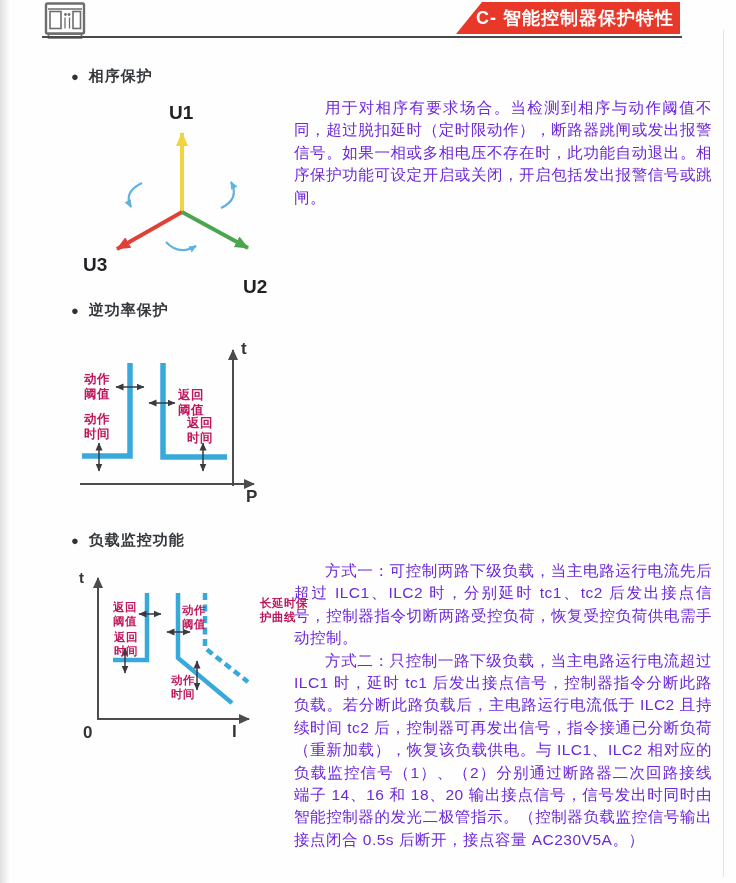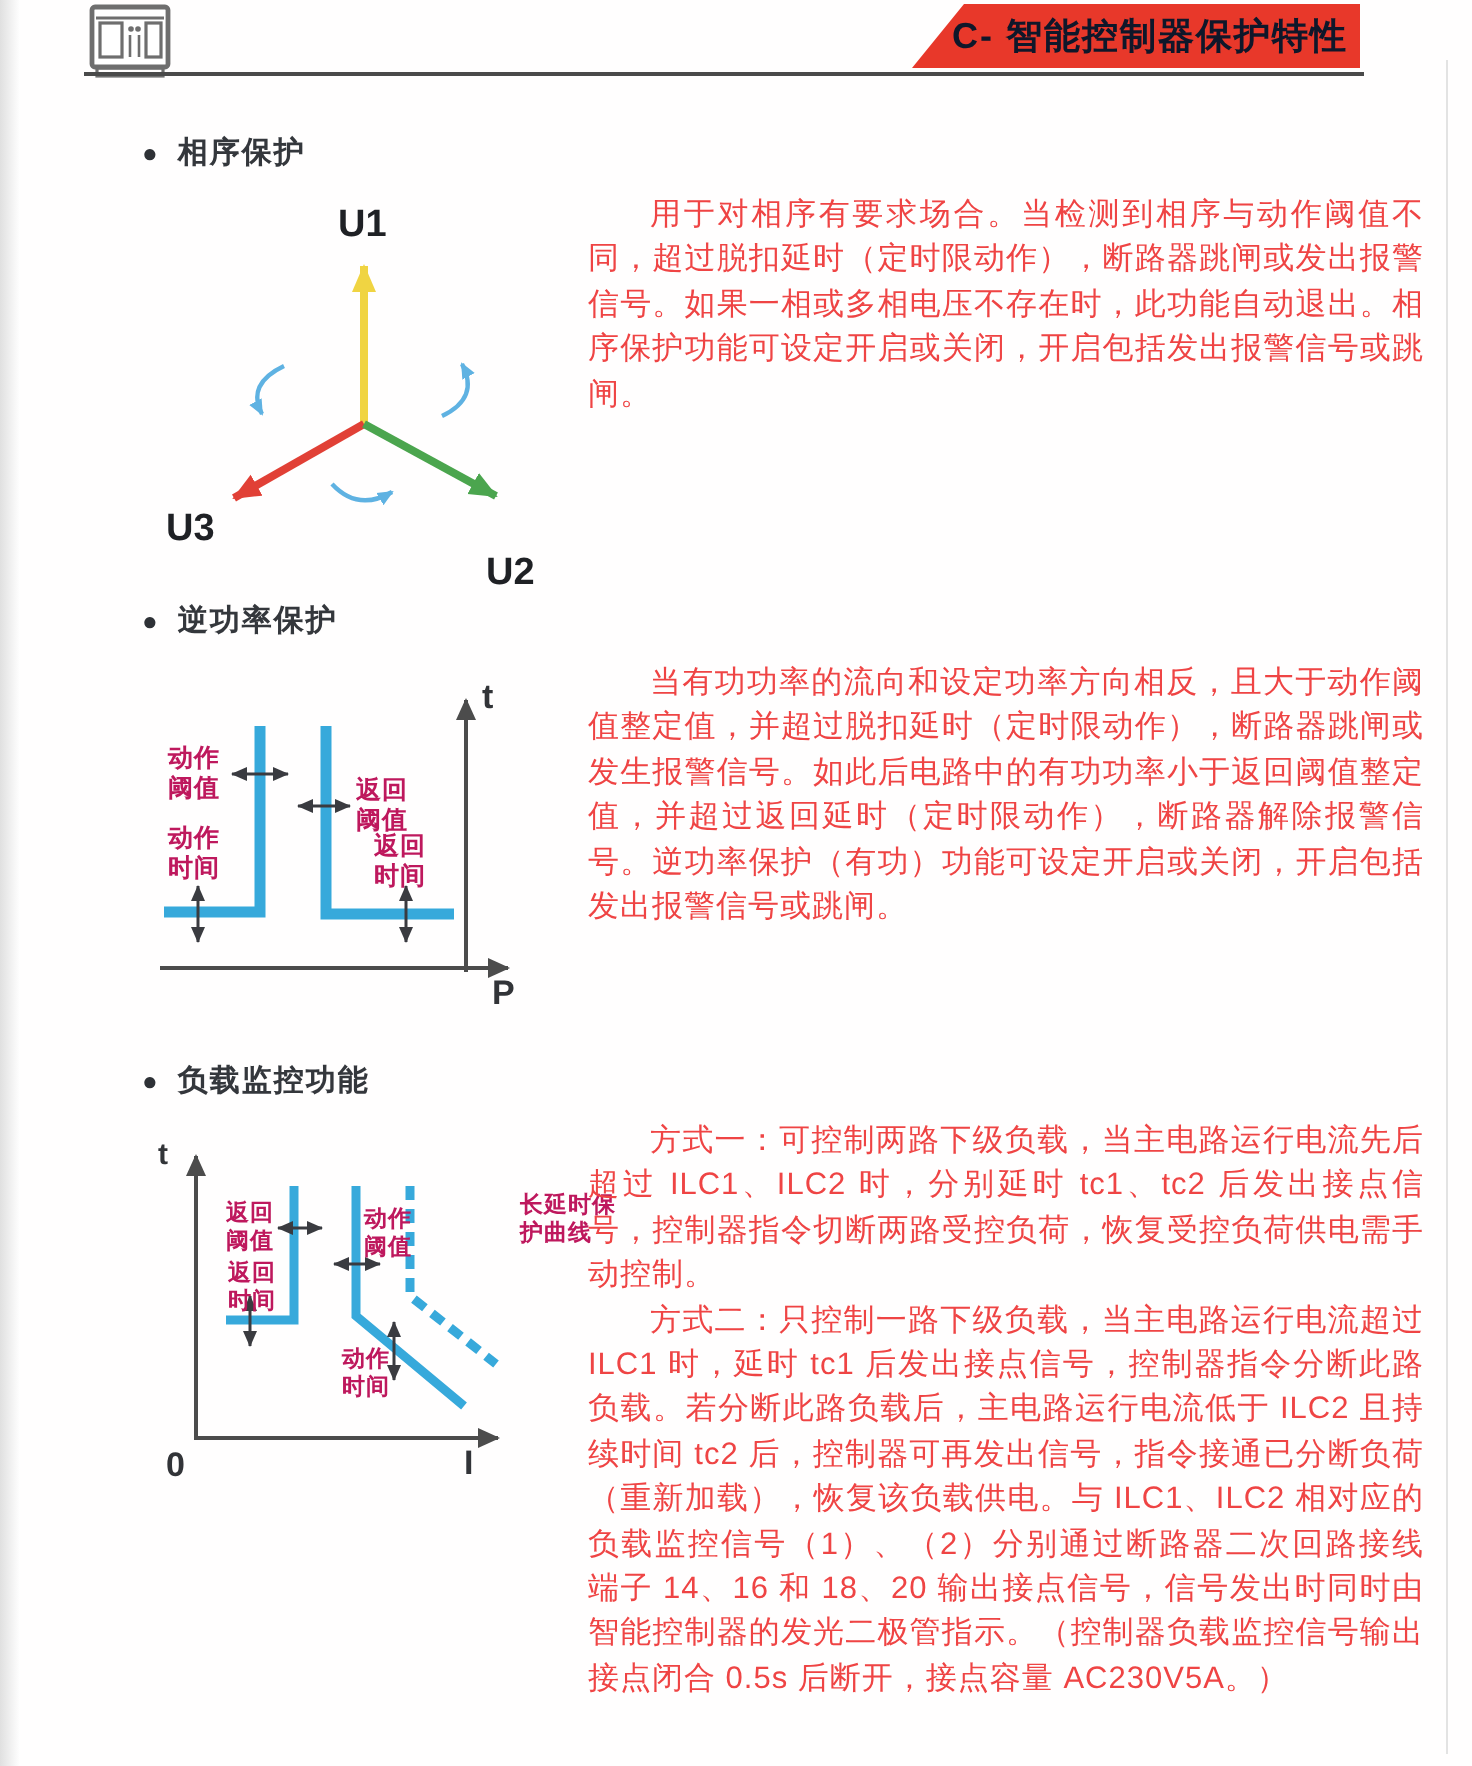--- a/index.html
+++ b/index.html
@@ -9,32 +9,32 @@
   }
   .edge-left{position:absolute;left:0;top:0;bottom:0;width:10px;
     background:linear-gradient(to right,#e0e0e0,#ffffff);}
   .edge-right{position:absolute;left:723px;top:30px;bottom:6px;width:1px;background:#e3e3e3;}
 
   
   .logo{position:absolute;left:38px;top:2px;}
   .banner{position:absolute;left:456px;top:2px;width:224px;height:32px;background:#e8382a;
     clip-path:polygon(26px 0,100% 0,100% 100%,0 100%);
     display:flex;align-items:center;justify-content:center;}
-  .banner span{color:#0f172a;font-size:18px;font-weight:bold;letter-spacing:1px;padding-left:14px;}
+  .banner span{color:#ffffff;font-size:18px;font-weight:bold;letter-spacing:1px;padding-left:14px;}
   .header-rule{position:absolute;left:42px;top:36px;width:640px;height:2px;background:#4a4a4a;}
 
   
   .sec-heading{position:absolute;left:71px;display:flex;align-items:center;
     font-size:15px;font-weight:600;color:#34373c;letter-spacing:1px;}
   .sec-heading .bullet{font-size:13px;margin-right:9px;color:#2e3136;}
   #h1{top:67px;} #h2{top:301px;} #h3{top:531px;}
 
   
   .text-col{position:absolute;left:294px;width:418px;font-size:15.5px;line-height:22.4px;
-    color:#ef4444;text-align:justify;text-justify:inter-ideograph;letter-spacing:0.5px;}
+    color:#6d28d9;text-align:justify;text-justify:inter-ideograph;letter-spacing:0.5px;}
   .text-col p{margin:0;text-indent:2em;}
   #t1{top:97px;} #t2{top:331px;} #t3{top:560px;}
 
   
   .fig{position:absolute;}
   #phasor{left:60px;top:95px;width:240px;height:185px;}
   #rpchart{left:70px;top:330px;width:205px;height:190px;}
   #lmchart{left:75px;top:560px;width:205px;height:200px;}
   .fig svg{position:absolute;left:0;top:0;}
 
@@ -136,23 +136,20 @@
       <line x1="133" y1="113" x2="133" y2="141" stroke="#3a3b40" stroke-width="1.5" marker-start="url(#r-da)" marker-end="url(#r-da2)"></line>
     </svg>
     <div class="axis-label" style="left:171px;top:9px;">t</div>
     <div class="axis-label" style="left:176px;top:157px;">P</div>
     <div class="chart-label" style="left:14px;top:42px;">动作阈值</div>
     <div class="chart-label" style="left:108px;top:58px;">返回阈值</div>
     <div class="chart-label" style="left:14px;top:82px;">动作时间</div>
     <div class="chart-label" style="left:117px;top:86px;">返回时间</div>
   </div>
 
-  <div class="text-col" id="t2">
-    <p>当有功功率的流向和设定功率方向相反，且大于动作阈值整定值，并超过脱扣延时（定时限动作），断路器跳闸或发生报警信号。如此后电路中的有功功率小于返回阈值整定值，并超过返回延时（定时限动作），断路器解除报警信号。逆功率保护（有功）功能可设定开启或关闭，开启包括发出报警信号或跳闸。</p>
-  </div>
 
   <div class="sec-heading" id="h3">
     <span class="bullet">●</span>
     <span>负载监控功能</span>
   </div>
 
   <div class="fig" id="lmchart">
     <svg width="205" height="200" viewBox="0 0 205 200">
       <defs>
         <marker id="l-ax" markerWidth="12" markerHeight="11" refX="10" refY="5" orient="auto" markerUnits="userSpaceOnUse">

